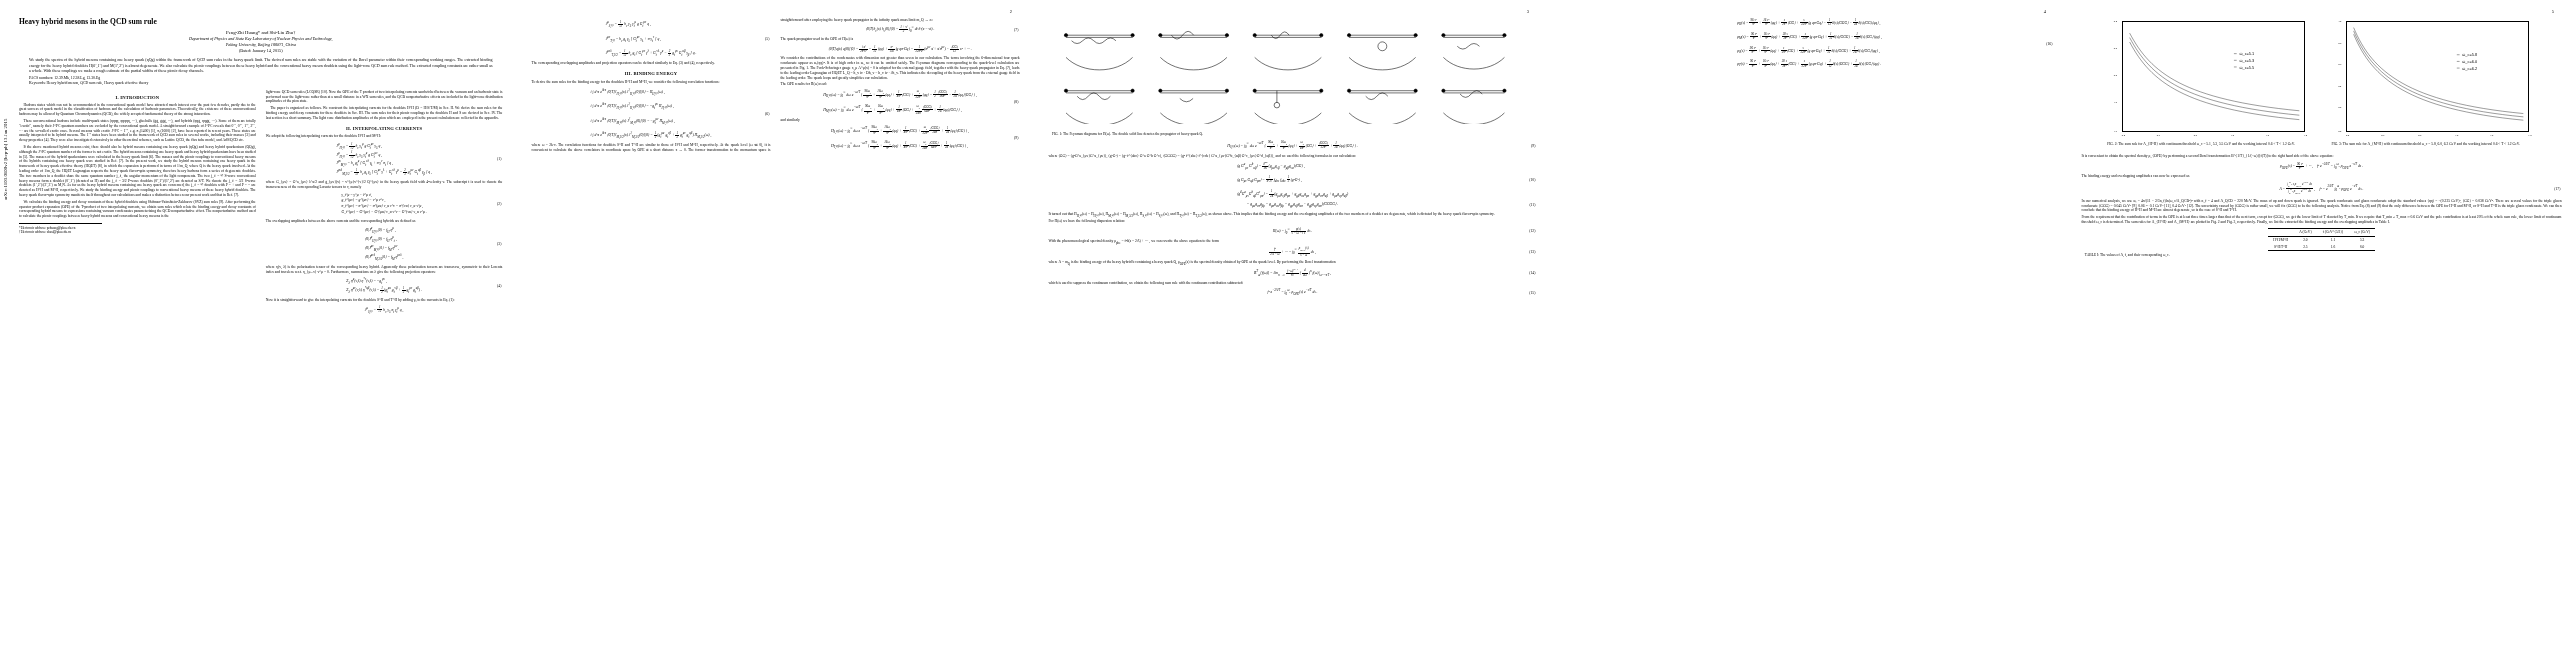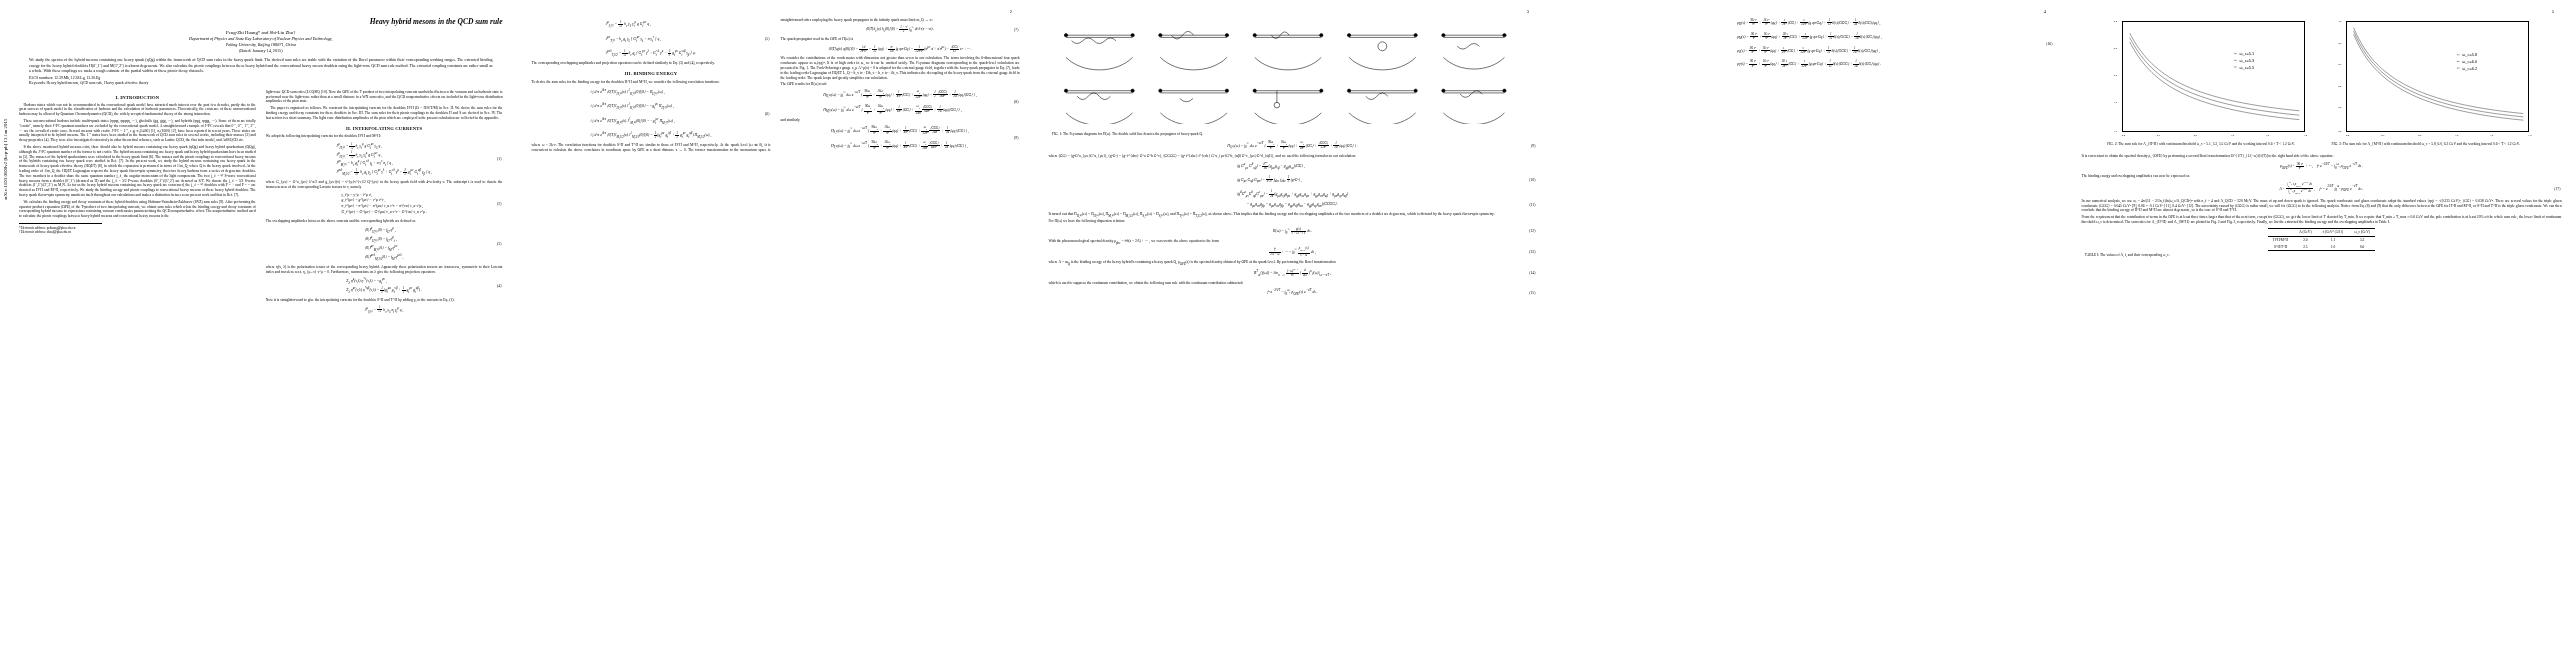--- a/index.html
+++ b/index.html
@@ -5,21 +5,21 @@
   html,body{margin:0;padding:0;background:#ffffff;}
   body{width:2576px;height:667px;overflow:hidden;font-family:"Liberation Serif",serif;color:#000;}
   .page{position:absolute;top:0;background:#fff;box-sizing:border-box;}
   .p1{left:0;width:517px;height:667px;padding:13.3px 14.5px 5.6px 19px;}
   .p2{left:517px;width:517px;height:667px;padding:13.3px 14.5px 5.6px 14.5px;}
   .p3{left:1034px;width:517px;height:667px;padding:13.3px 14.5px 5.6px 14.5px;}
   .p4{left:1551px;width:517px;height:667px;padding:13.3px 14.5px 5.6px 14.5px;}
   .p5{left:2067px;width:509px;height:667px;padding:13.3px 14.5px 5.6px 14.5px;}
   .pagenum{position:absolute;top:9px;right:22px;font-size:4.4px;}
   .arxiv-stamp{position:absolute;left:3.3px;top:200px;transform:rotate(-90deg);transform-origin:left top;font-size:4.7px;letter-spacing:0.1px;white-space:nowrap;}
-  .title{text-align:right;font-size:7.5px;font-weight:bold;margin:3.3px 0 4.4px;font-style:italic;}
+  .title{text-align:left;font-size:7.5px;font-weight:bold;margin:3.3px 0 4.4px;}
   .authors{text-align:center;font-size:4.8px;margin:1.1px 0;}
   .affil{text-align:center;font-size:4.2px;font-style:italic;margin:0.6px 0;}
   .date{text-align:center;font-size:4.2px;margin:1.7px 0 3.9px;}
   .abstract{font-size:4px;text-align:justify;line-height:1.32;margin:0 10px 3.3px;}
   .pacs{font-size:3.8px;margin:2.2px 10px 1.1px;text-align:justify;}
   .kw{font-size:3.8px;margin:0.6px 10px 4.4px;text-align:justify;}
   .secthead{text-align:center;font-size:4.6px;font-weight:bold;letter-spacing:0.2px;margin:5px 0 2.8px;}
   .onecol{font-size:3.7px;line-height:1.3;text-align:justify;}
   p{margin:0 0 1.9px;text-indent:4.4px;}
   p.noind{text-indent:0;}

